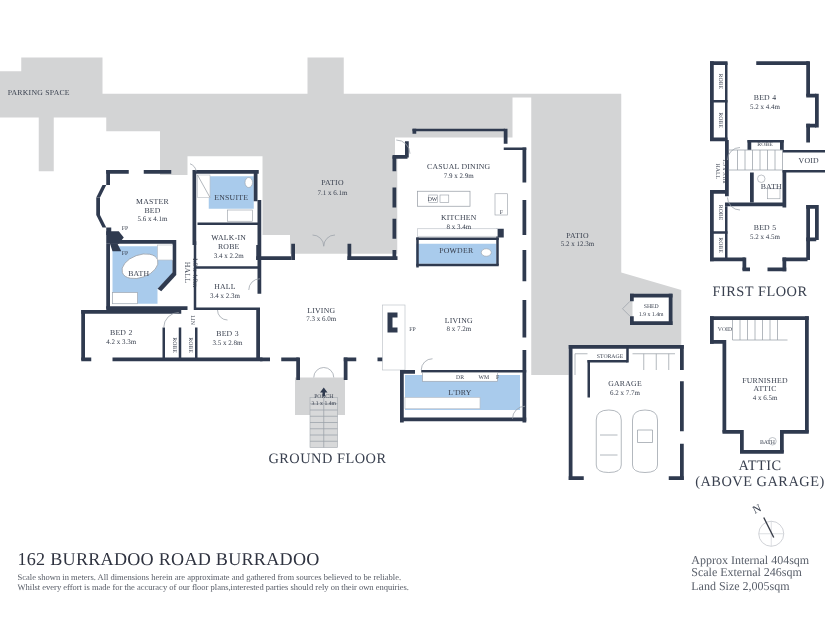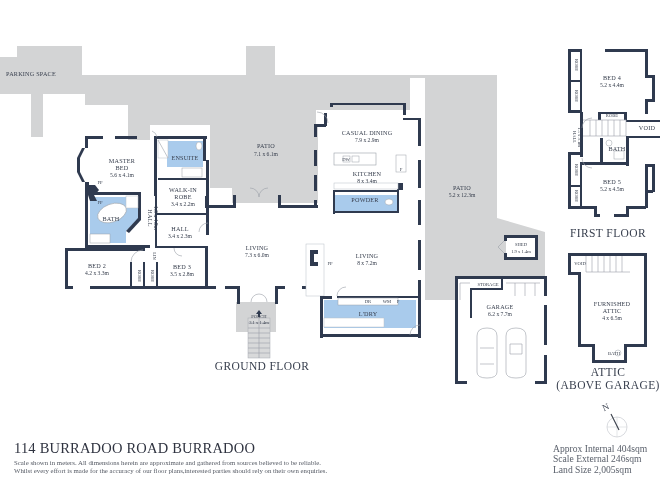--- a/index.html
+++ b/index.html
@@ -389,21 +389,21 @@
   <g>
     <circle cx="617" cy="427" r="10" fill="none" stroke="#c9ccd1" stroke-width="0.7"></circle>
     <line x1="607" y1="427" x2="627" y2="427" stroke="#c9ccd1" stroke-width="0.5"></line>
     <line x1="617" y1="417" x2="617" y2="437" stroke="#c9ccd1" stroke-width="0.5"></line>
     <line x1="611" y1="414" x2="619" y2="430" stroke="#3a3f4a" stroke-width="1.1"></line>
     <text class="lbl" x="606" y="410" font-size="9" transform="rotate(-25 606 408)">N</text>
   </g>
 </svg>
 
 <div class="footer">
-  <p class="addr">114 BURRADOO ROAD BURRADOO</p>
+  <p class="addr">162 BURRADOO ROAD BURRADOO</p>
   <div class="disc">
     <div>Scale shown in meters. All dimensions herein are approximate and gathered from sources believed to be  reliable.</div>
     <div>Whilst every effort is made for the accuracy of our floor plans,interested parties should rely on their own enquiries.</div>
   </div>
 </div>
 
 <div class="stats">
   <div>Approx Internal 404sqm</div>
   <div>Scale External 246sqm</div>
   <div>Land Size 2,005sqm</div>

